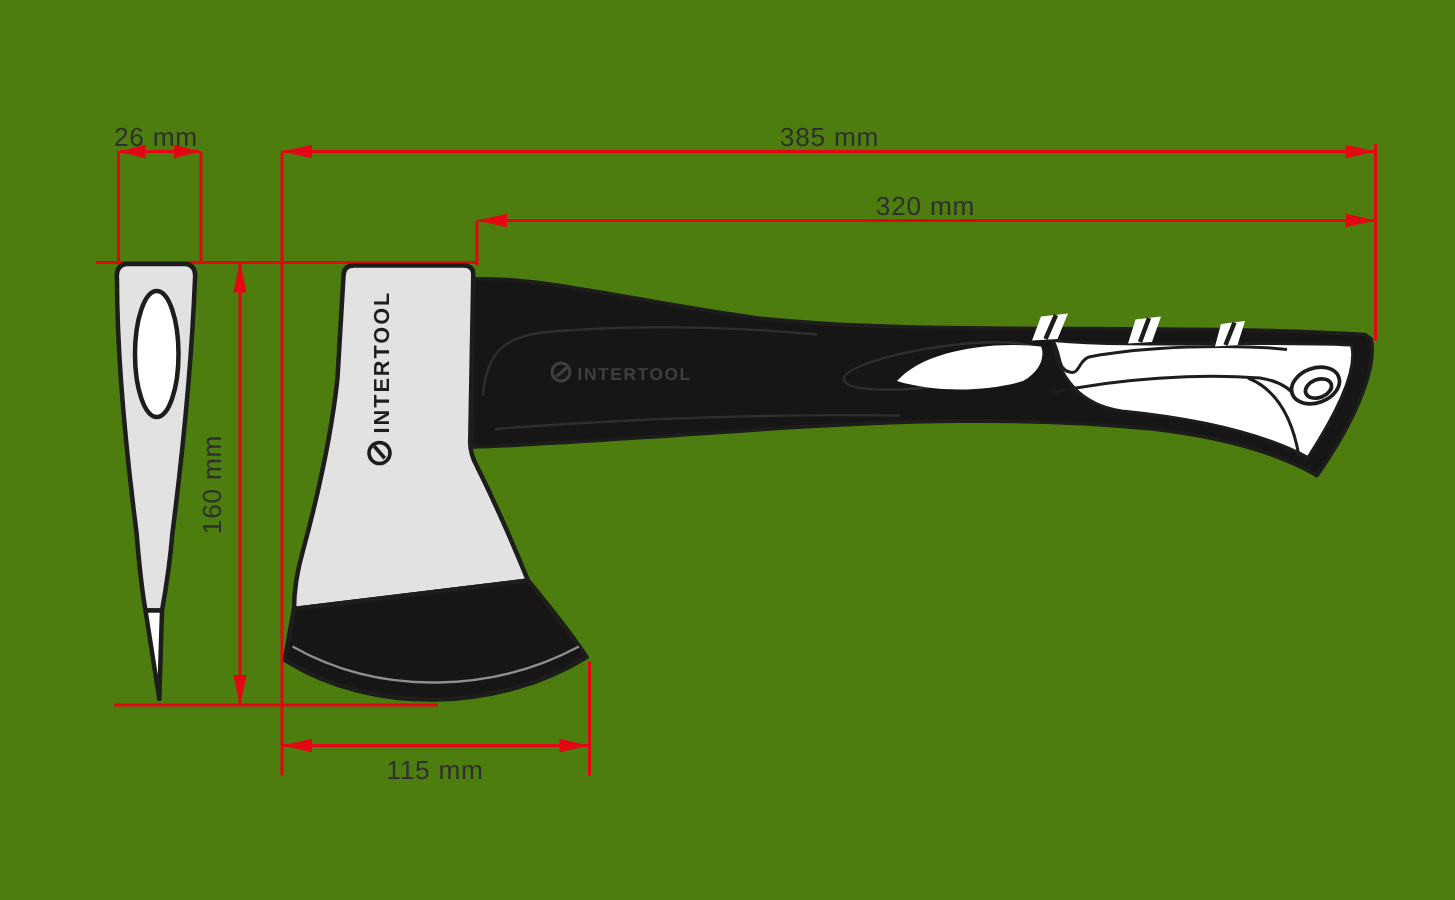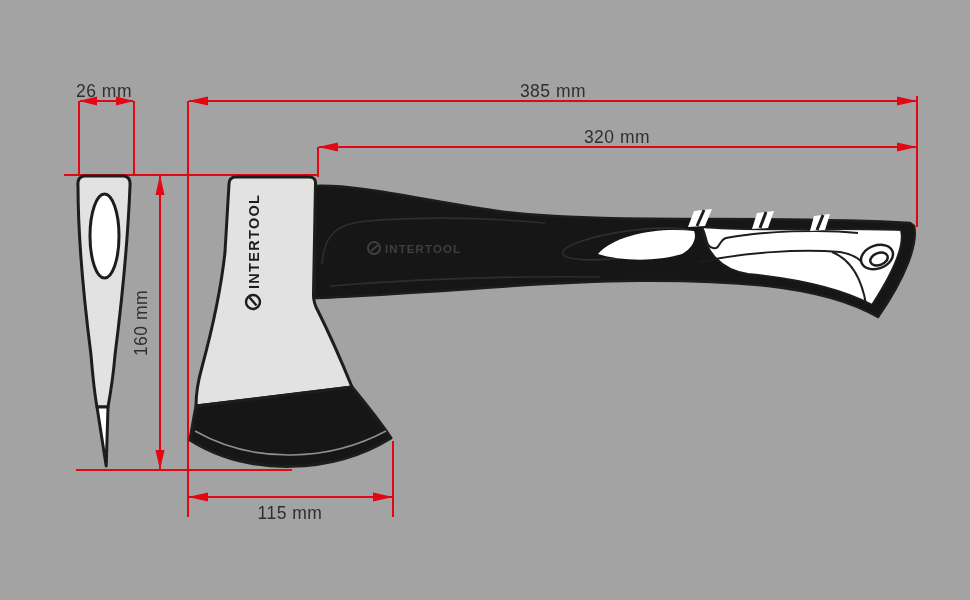--- a/index.html
+++ b/index.html
@@ -1,16 +1,16 @@
 <!DOCTYPE html>
 <html><head>
 <meta charset="utf-8">
 <style>
   html,body{margin:0;padding:0;background:#ffffff;}
-  .stage{position:relative;width:970px;height:600px;background:#a3a3a3;overflow:hidden;
+  .stage{position:relative;width:970px;height:600px;background:#4d7c0f;overflow:hidden;
          font-family:"Liberation Sans", sans-serif;}
   svg{display:block;}
   text.dim{font-family:"Liberation Sans", sans-serif;font-size:17.5px;fill:#2f2f2e;letter-spacing:.5px;}
   text.logo-head{font-family:"Liberation Sans", sans-serif;font-size:14.5px;font-weight:bold;letter-spacing:1.3px;fill:#1d1d1b;}
   text.logo-handle{font-family:"Liberation Sans", sans-serif;font-size:11.5px;font-weight:bold;letter-spacing:1.1px;fill:#3f3f3f;}
 </style>
 </head>
 <body>
 
 <div class="stage">

